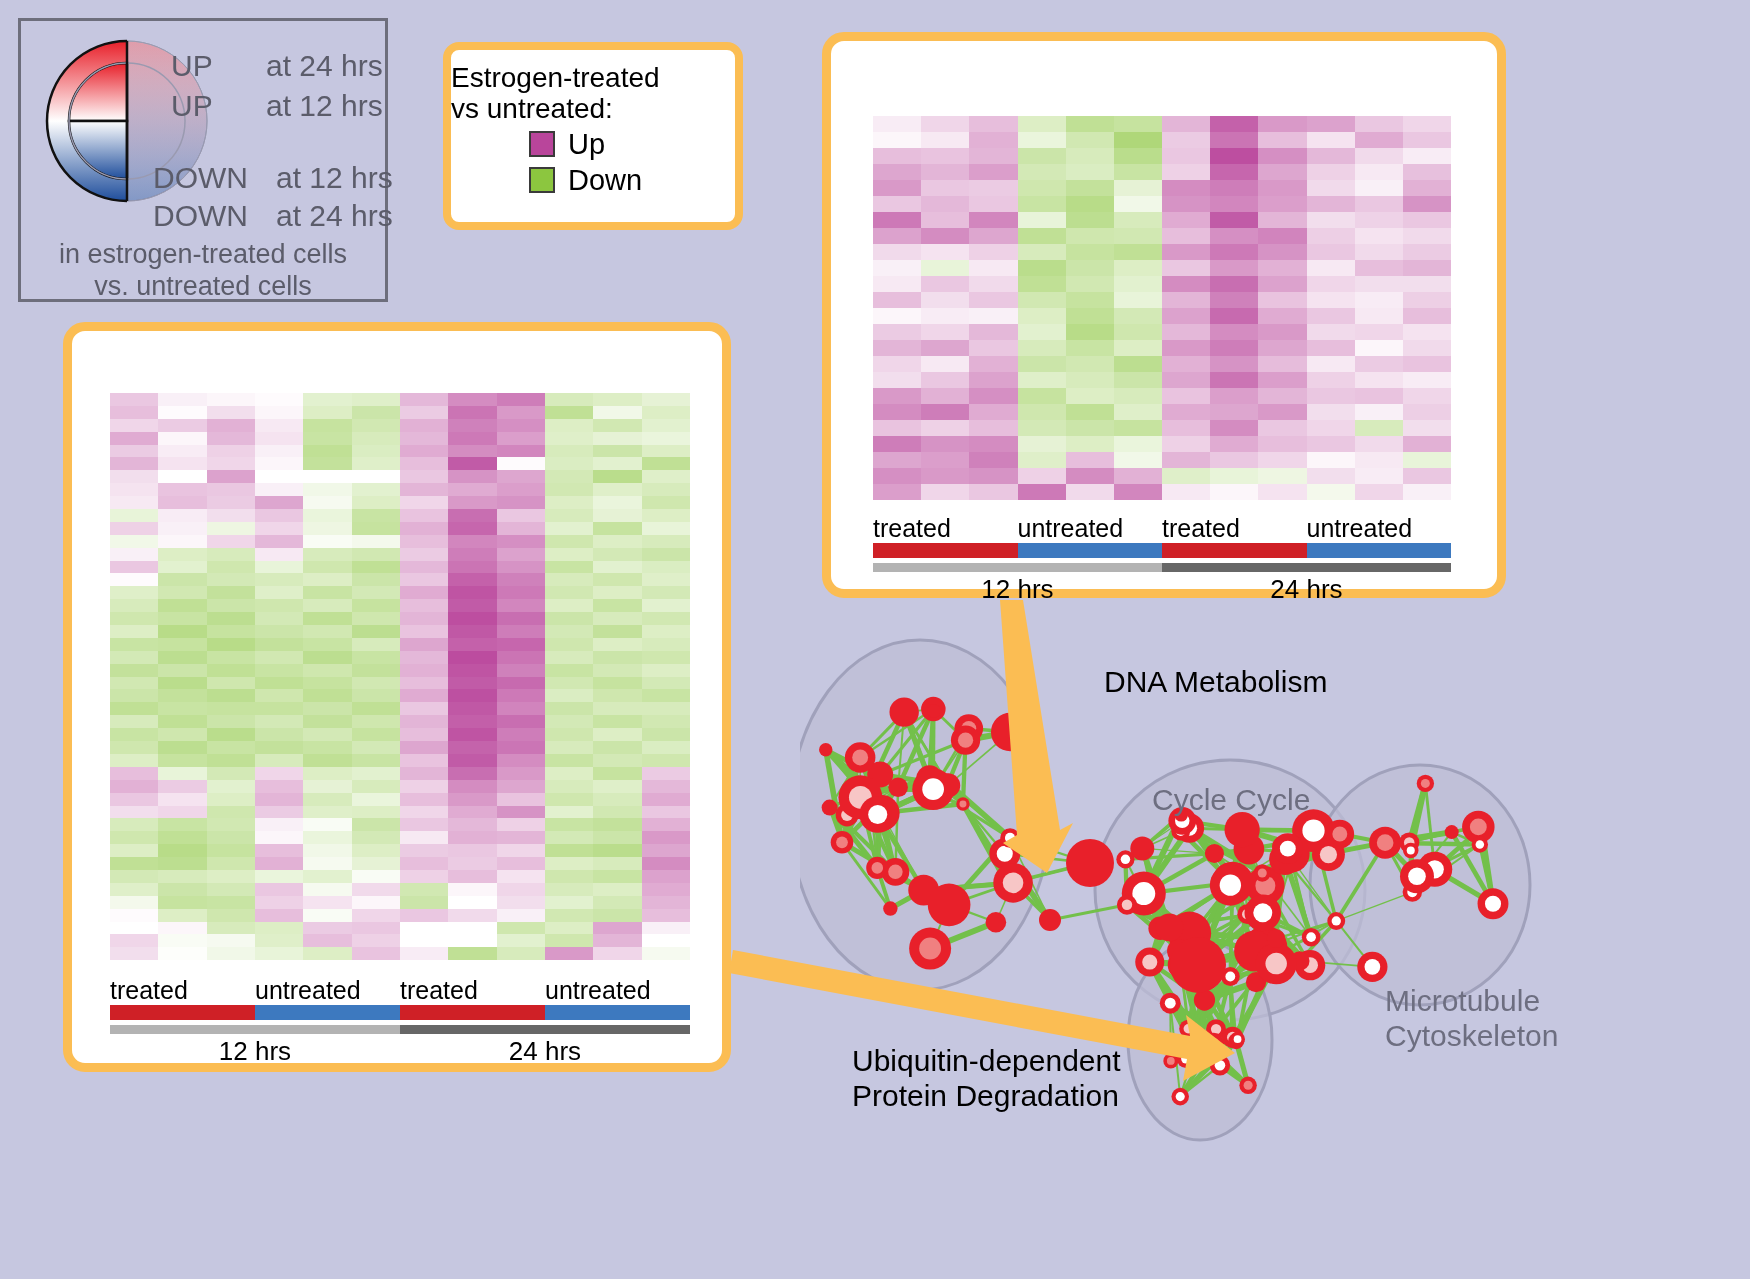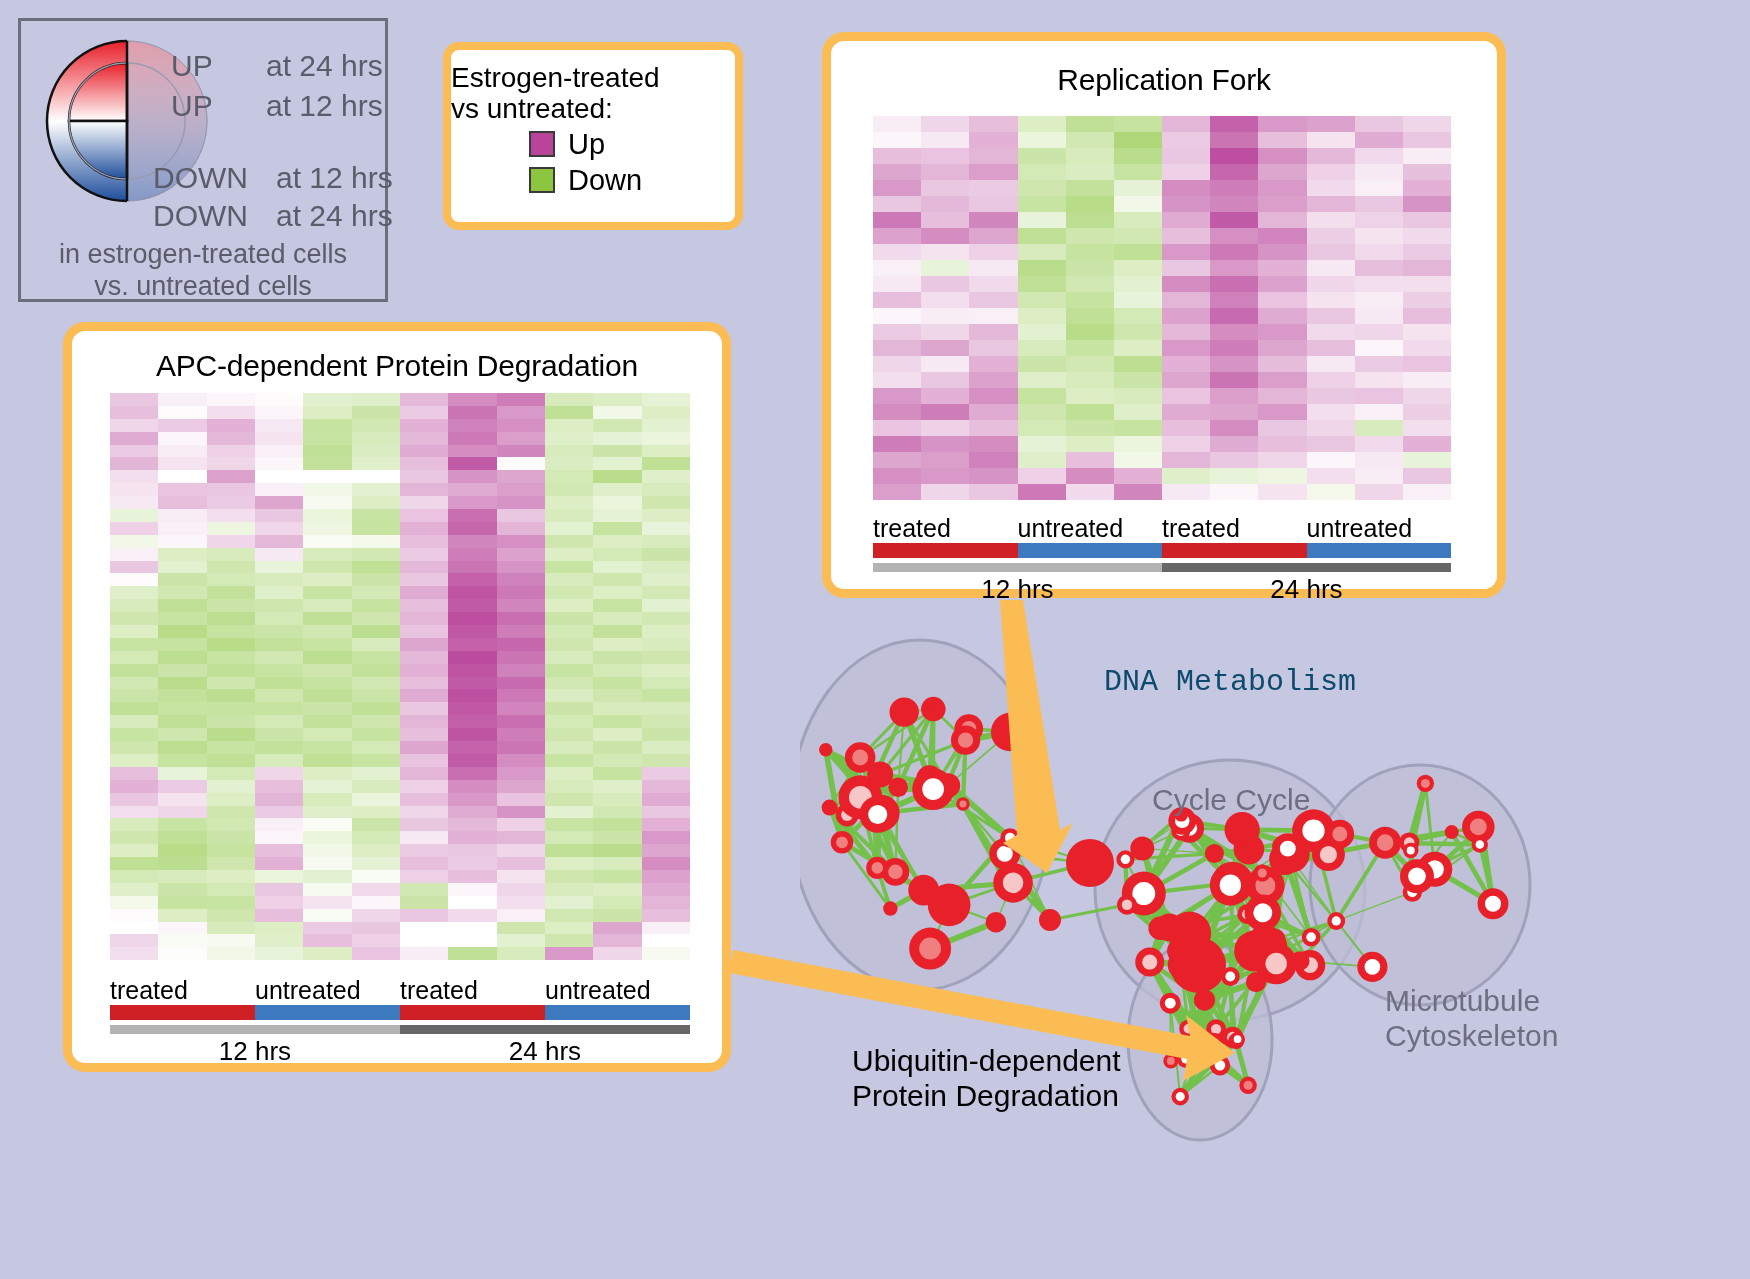--- a/index.html
+++ b/index.html
@@ -78,21 +78,21 @@
   .cond-labels span{flex:1;font-size:25px;color:#000;}
   .cond-bar{display:flex;width:100%;height:15px;}
   .cond-bar span{flex:1;}
   .time-bar{display:flex;width:100%;height:9px;margin-top:5px;}
   .time-bar span{flex:1;}
   .time-labels{display:flex;width:100%;margin-top:2px;}
   .time-labels span{flex:1;text-align:center;font-size:26px;color:#000;}
 
   
   .net-label{position:absolute;white-space:pre-line;}
-  #lbl-dna{left:1104px;top:665px;font-size:30px;color:#0c4a6e;font-family:Liberation Mono, monospace;}
+  #lbl-dna{left:1104px;top:665px;font-size:30px;color:#000000;}
   #lbl-cc{left:1152px;top:783px;font-size:30px;color:#6d6e80;}
   #lbl-mt{left:1385px;top:983px;font-size:30px;color:#6d6e80;line-height:1.18;text-align:left;}
   #lbl-ub{left:852px;top:1043px;font-size:30px;color:#000;line-height:1.18;}
 
   svg.net{position:absolute;left:800px;top:620px;}
   svg.arrows{position:absolute;left:0;top:0;pointer-events:none;}
 </style>
 </head>
 <body>
 
@@ -154,21 +154,20 @@
     <span class="legend-swatch" id="sw-up" style="background: rgb(185, 69, 155);"></span>
     <span class="legend-label">Up</span>
   </div>
   <div class="legend-row">
     <span class="legend-swatch" id="sw-down" style="background: rgb(140, 198, 63);"></span>
     <span class="legend-label">Down</span>
   </div>
 </div>
 
 <div class="panel" id="rep-panel">
-  <div class="panel-title" style="margin-top:22px;">Replication Fork</div>
 
   <div class="hm-wrap" style="left:42px;top:75px;width:578px;">
     <div class="heatmap" id="hm-rep" style="grid-template-columns: repeat(12, 1fr);">
         <div style="height:16px;background:#f8ecf5"></div>
         <div style="height:16px;background:#f0d6e9"></div>
         <div style="height:16px;background:#e7bedc"></div>
         <div style="height:16px;background:#ddeec5"></div>
         <div style="height:16px;background:#c0e095"></div>
         <div style="height:16px;background:#c6e39f"></div>
         <div style="height:16px;background:#e3b5d7"></div>
@@ -472,21 +471,20 @@
       <span class="tb1" style="background: rgb(103, 103, 103);"></span>
     </div>
     <div class="time-labels">
       <span>12 hrs</span>
       <span>24 hrs</span>
     </div>
   </div>
 </div>
 
 <div class="panel" id="apc-panel">
-  <div class="panel-title" style="margin-top:18px;">APC-dependent Protein Degradation</div>
 
   <div class="hm-wrap" style="left:38px;top:62px;width:580px;">
     <div class="heatmap" id="hm-apc" style="grid-template-columns: repeat(12, 1fr);">
         <div style="height:12.9px;background:#eac7e1"></div>
         <div style="height:12.9px;background:#f9f0f7"></div>
         <div style="height:12.9px;background:#fcf6fa"></div>
         <div style="height:12.9px;background:#fefbfd"></div>
         <div style="height:12.9px;background:#e2f1cf"></div>
         <div style="height:12.9px;background:#dfefc9"></div>
         <div style="height:12.9px;background:#e4b8d9"></div>

